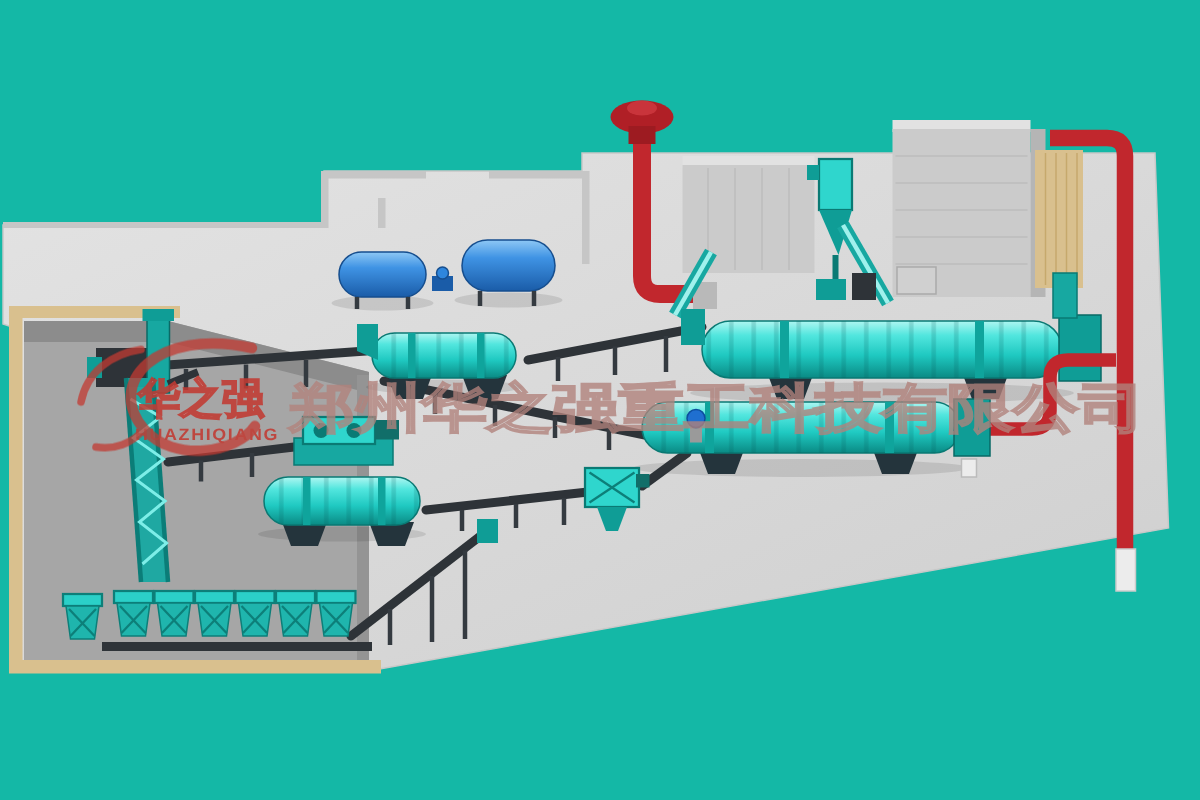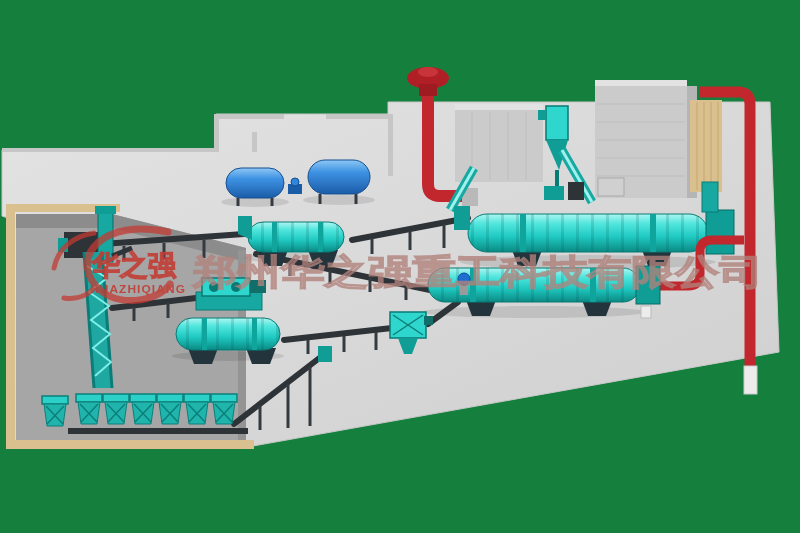--- a/index.html
+++ b/index.html
@@ -1,16 +1,16 @@
 <!DOCTYPE html>
 <html style="--floor: #d9d9d9; --pit: #a6a6a6; --pit-wall: #8c8c8c; --wall: #c6c6c6; --cyan: #2fd6cd; --cyan-dark: #0f9d96; --teal-frame: #17a8a1; --blue-tank: #2e86dd; --red-pipe: #c1272d; --dark-belt: #2e3338; --building-gray: #cbcbcb; --building-light: #e2e2e2; --tan: #d9c08e; --watermark: #b2837d; --logo-red: #c23b33;"><head>
 <meta charset="utf-8">
 <style>
   html,body{margin:0;padding:0;background:#fff;}
-  .stage{position:relative;width:800px;height:533px;background:#15803d;overflow:hidden;
+  .stage{position:relative;width:800px;height:533px;background:#14b8a6;overflow:hidden;
          font-family:"Liberation Sans", sans-serif;}
   svg{display:block;}
   
   .floor{fill:url(#floorg);stroke:#c8c8c8;stroke-width:1;}
   .wall{fill:var(--wall,#c6c6c6);}
   .pitfloor{fill:var(--pit,#a6a6a6);}
   .pitwall{fill:var(--pit-wall,#8c8c8c);}
   .tan{fill:var(--tan,#d9c08e);}
   .cyan{fill:var(--cyan,#2fd6cd);}
   .cyand{fill:var(--cyan-dark,#0f9d96);}

